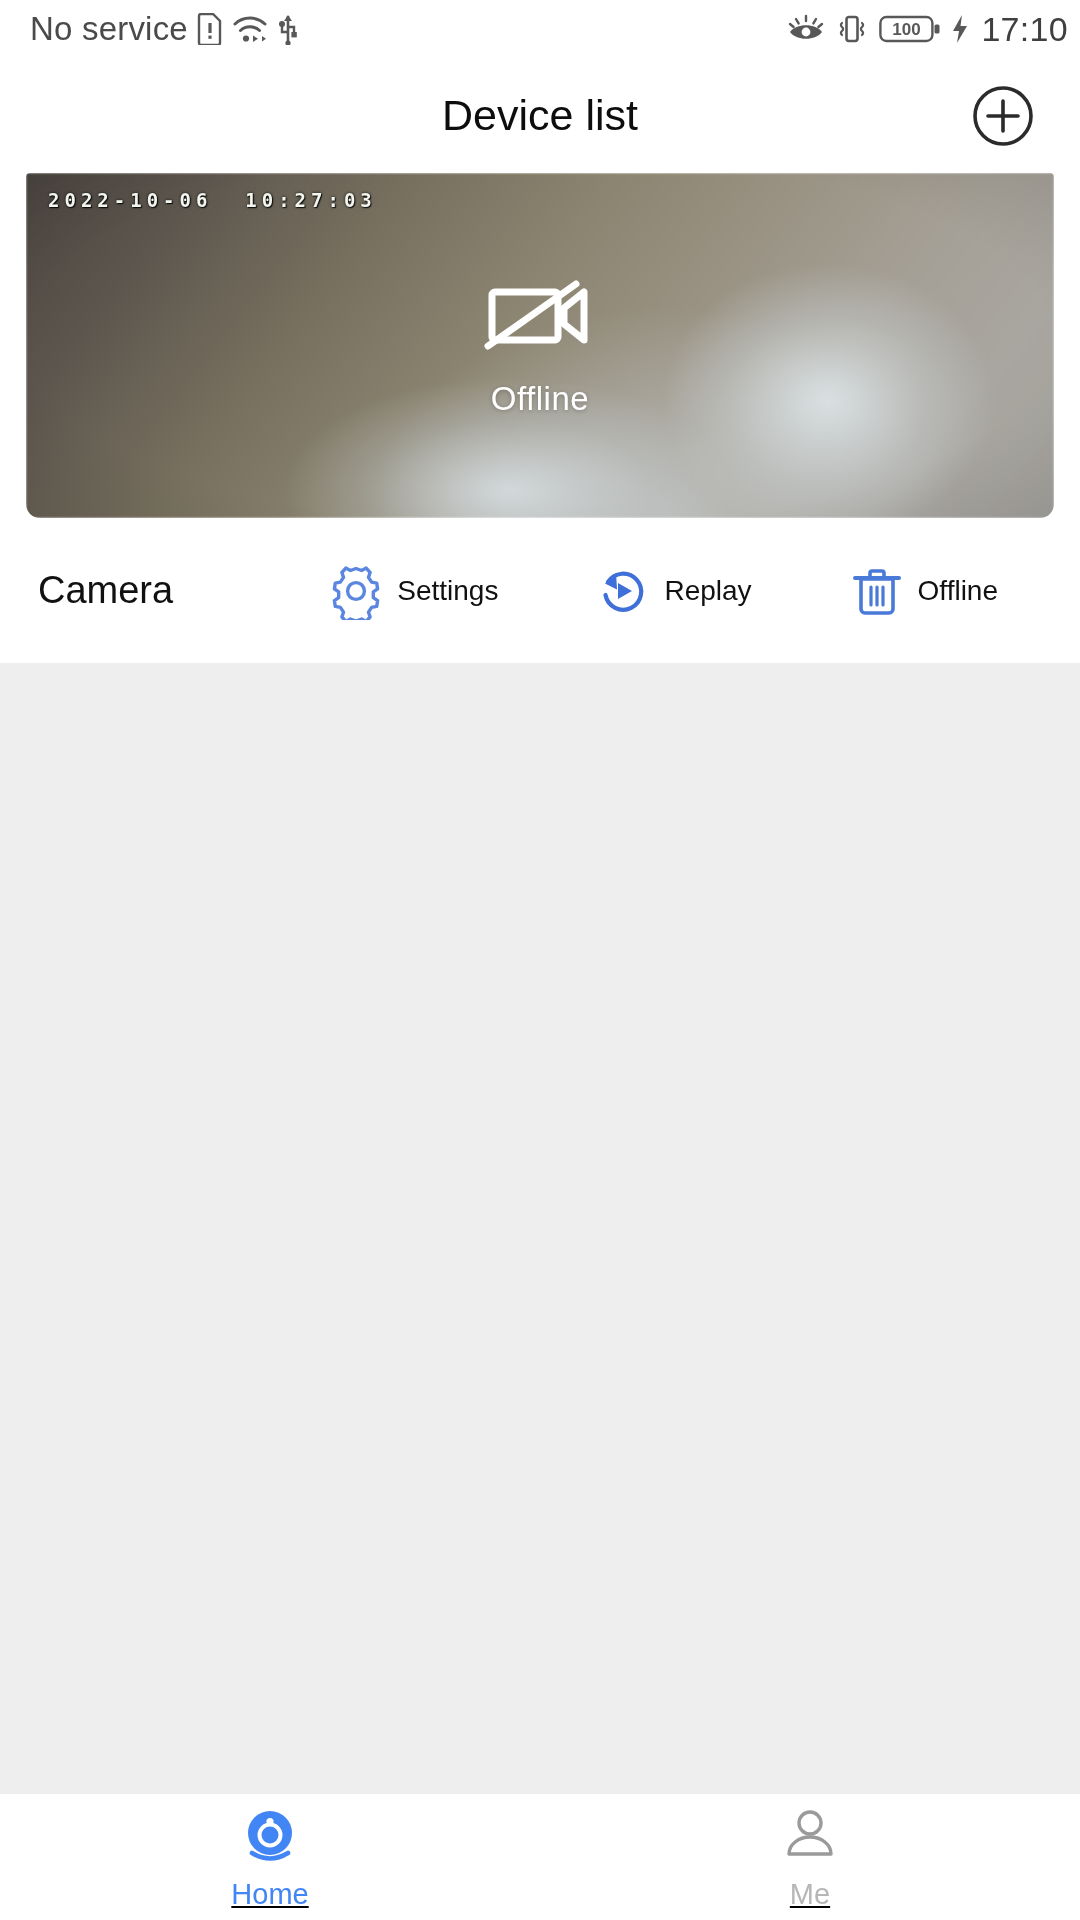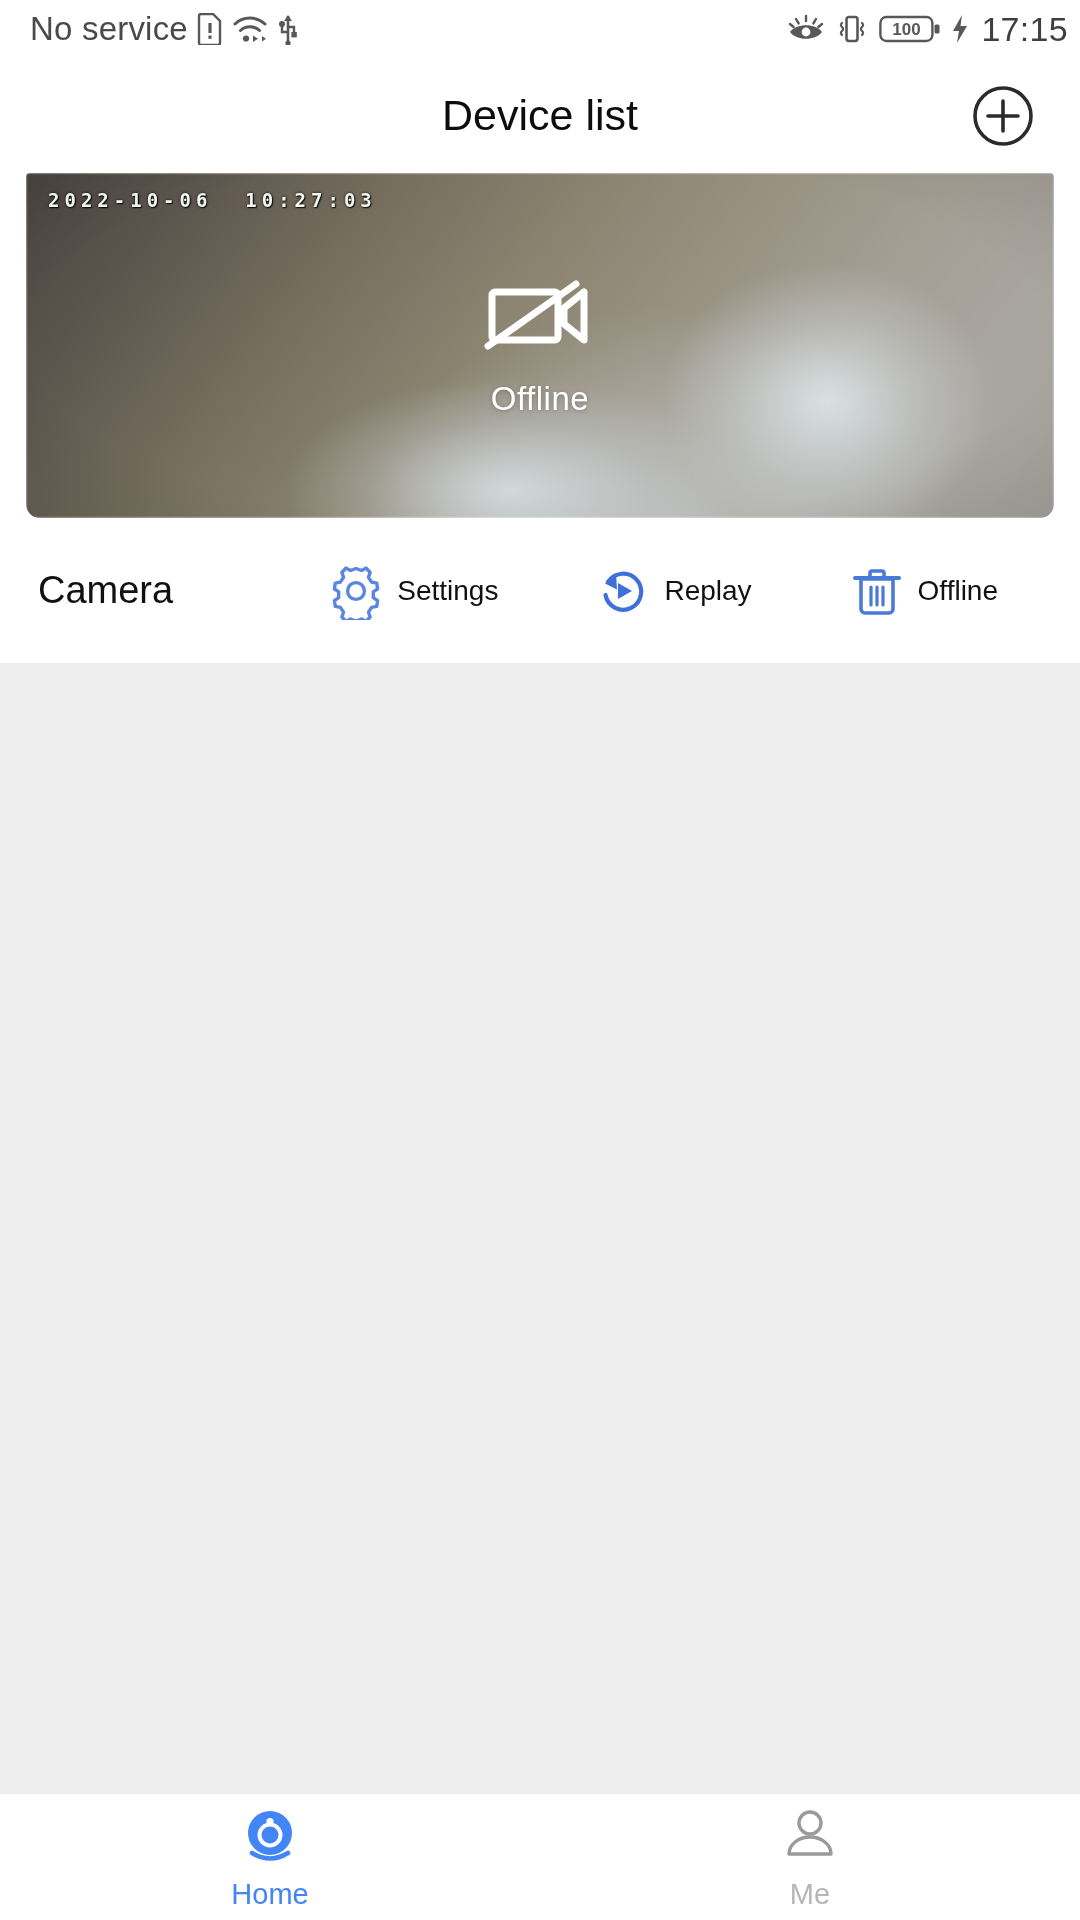--- a/index.html
+++ b/index.html
@@ -110,21 +110,21 @@
 
   
   .bottomnav{
     position:absolute; left:0; right:0; bottom:0;
     height:127px; background:#ffffff;
     display:flex; align-items:flex-start;
     border-top:1px solid #ececec;
   }
   .nav-item{
     flex:1; display:flex; flex-direction:column; align-items:center;
-    gap:10px; padding-top:12px; cursor:pointer;
+    gap:10px; padding-top:12px; cursor:pointer;text-decoration:underline;
   }
   .nav-label{ font-size:29px; }
   .nav-active .nav-label{ color:#4285f4; }
   .nav-idle .nav-label{ color:#b6b6b6; }
 </style>
 </head>
 <body>
 
 <div class="statusbar">
   <div class="sb-left">
@@ -163,21 +163,21 @@
       <path d="M27 10 q2.2 2 0 4 q-2.2 2 0 4 q2.2 2 0 4" stroke="#585858" stroke-width="2.2" fill="none" stroke-linecap="round"></path>
     </svg>
     <svg class="sb-ico" width="62" height="30" viewBox="0 0 62 30">
       <rect x="1.4" y="3" width="52" height="24" rx="6" fill="none" stroke="#585858" stroke-width="2.4"></rect>
       <rect x="55.5" y="10.5" width="5" height="9" rx="1.6" fill="#585858"></rect>
       <text x="27.5" y="21" font-family="Liberation Sans, sans-serif" font-size="17" font-weight="700" fill="#585858" text-anchor="middle">100</text>
     </svg>
     <svg class="sb-ico" width="18" height="30" viewBox="0 0 18 30">
       <path d="M11 1 L2 17 h6 l-2 12 L16 12 h-6.5 z" fill="#585858"></path>
     </svg>
-    <span class="sb-time">17:15</span>
+    <span class="sb-time">17:10</span>
   </div>
 </div>
 
 <div class="header">
   <span class="header-title">Device list</span>
   <div class="add-btn">
     <svg width="64" height="64" viewBox="0 0 64 64">
       <circle cx="32" cy="32" r="28" fill="none" stroke="#2b2b2b" stroke-width="3.6"></circle>
       <path d="M32 17 v30 M17 32 h30" stroke="#2b2b2b" stroke-width="3.6" stroke-linecap="round"></path>
     </svg>

